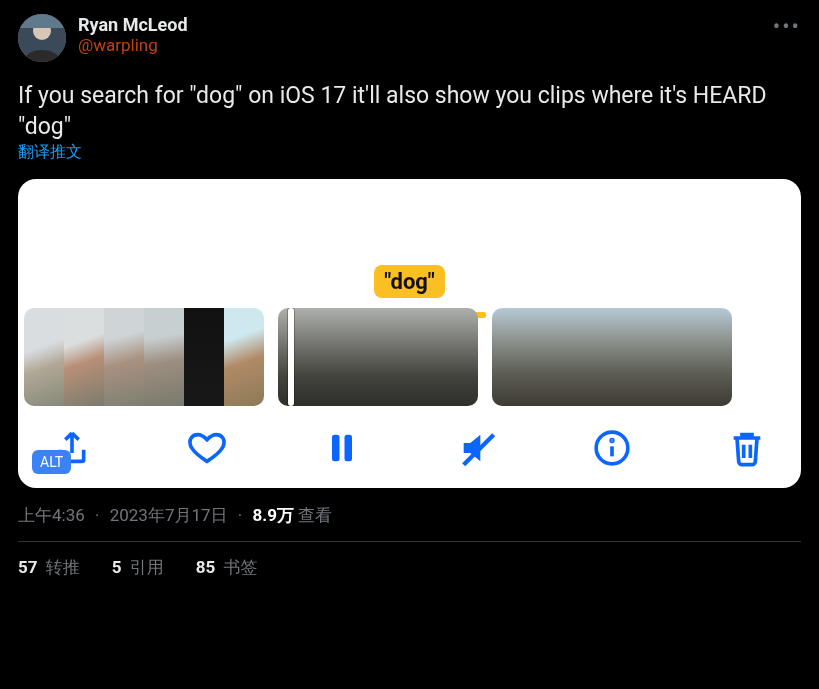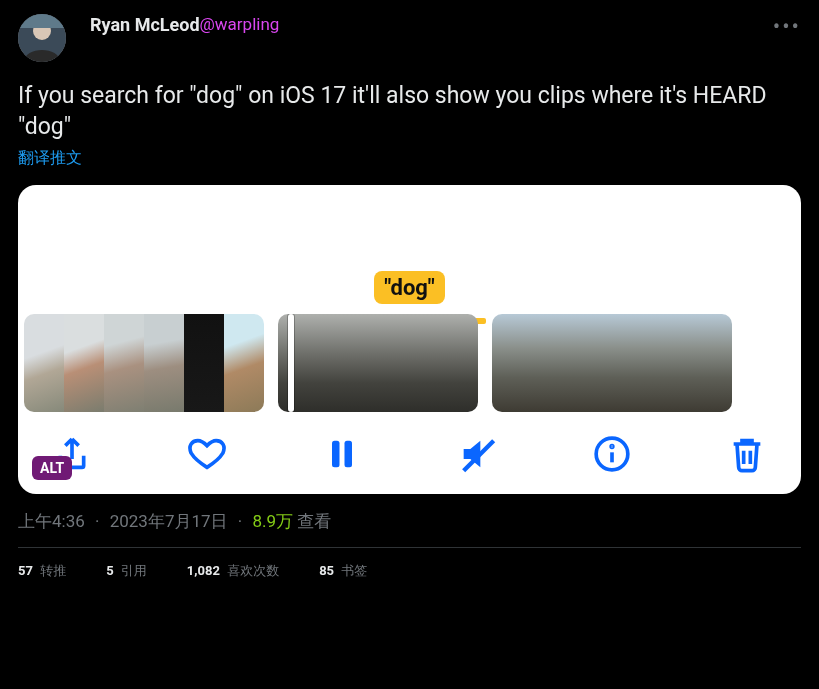--- a/index.html
+++ b/index.html
@@ -19,40 +19,40 @@
     align-items: flex-start;
     gap: 12px;
   }
   .avatar {
     width: 48px; height: 48px; border-radius: 50%;
     background: #888;
     flex-shrink: 0;
     overflow: hidden;
   }
   .avatar svg { width: 100%; height: 100%; display:block; }
-  .name-block { display:flex; flex-direction:row;margin-left:12px; }
+  .name-block { display:flex; flex-direction:column; }
   .display-name { font-weight: 700; font-size: 18px; color:#e7e9ea; }
-  .handle { color:#d946ef; font-size: 17px; }
+  .handle { color:#c2410c; font-size: 17px; }
   .more {
     margin-left: auto;
     color:#71767b;
     font-size: 22px;
     letter-spacing: 2px;
     cursor: pointer;
     line-height: 1;
     padding-top: 2px;
   }
   .body-text {
     margin-top: 18px;
     font-size: 23px;
     line-height: 1.35;
     color:#e7e9ea;
   }
   .translate {
-    margin-top: 6px;
+    margin-top: 0;
     color:#1d9bf0;
     font-size: 16px;
     cursor:pointer;
     display:inline-block;
   }
   .media-card {
     margin-top: 16px;
     background:#fff;
     border-radius: 18px;
     overflow: hidden;
@@ -117,43 +117,43 @@
     justify-content:space-between;
     align-items:center;
     padding: 22px 34px 6px 34px;
   }
   .ticon { width:40px; height:40px; display:flex; align-items:center; justify-content:center; cursor:pointer; }
   .ticon svg { stroke:#0a66ff; fill:none; stroke-width:2.2; }
   .ticon.fill svg { fill:#0a66ff; stroke:none; }
   .alt-badge {
     position:absolute;
     left:14px; bottom:14px;
-    background:#701a75; color:#fff;
-    font-weight:700; font-size:14px;
+    background:#3b82f6; color:#fff;
+    font-weight:400; font-size:14px;
     padding:4px 8px; border-radius:6px;
   }
 
   .meta-row {
     margin-top: 16px;
     color:#71767b;
     font-size: 17px;
   }
   .meta-row .dot { padding:0 6px; }
-  .meta-row .views-num { color:#84cc16; font-weight:400; }
+  .meta-row .views-num { color:#ffffff; font-weight:700; }
 
   .divider {
     border:none; border-top:1px solid #2f3336;
     margin-top: 14px;
   }
 
   .stats-row {
     display:flex;
-    gap: 40px;
+    gap: 32px;
     padding: 14px 0 0 0;
-    font-size: 13px;
+    font-size: 17px;
     color:#71767b;
   }
   .stats-row .count { color:#e7e9ea; font-weight:700; margin-right:4px; }
   .stat { cursor:pointer; }
 </style>
 </head>
 <body>
 
 <div class="tweet">
 
@@ -268,22 +268,18 @@
   <div class="stats-row">
     <span class="stat">
       <span class="count">57</span>
       <span>转推</span>
     </span>
     <span class="stat">
       <span class="count">5</span>
       <span>引用</span>
     </span>
     <span class="stat">
-      <span class="count">1,082</span>
-      <span>喜欢次数</span>
-    </span>
-    <span class="stat">
       <span class="count">85</span>
       <span>书签</span>
     </span>
   </div>
 
 </div>
 
 </body></html>

